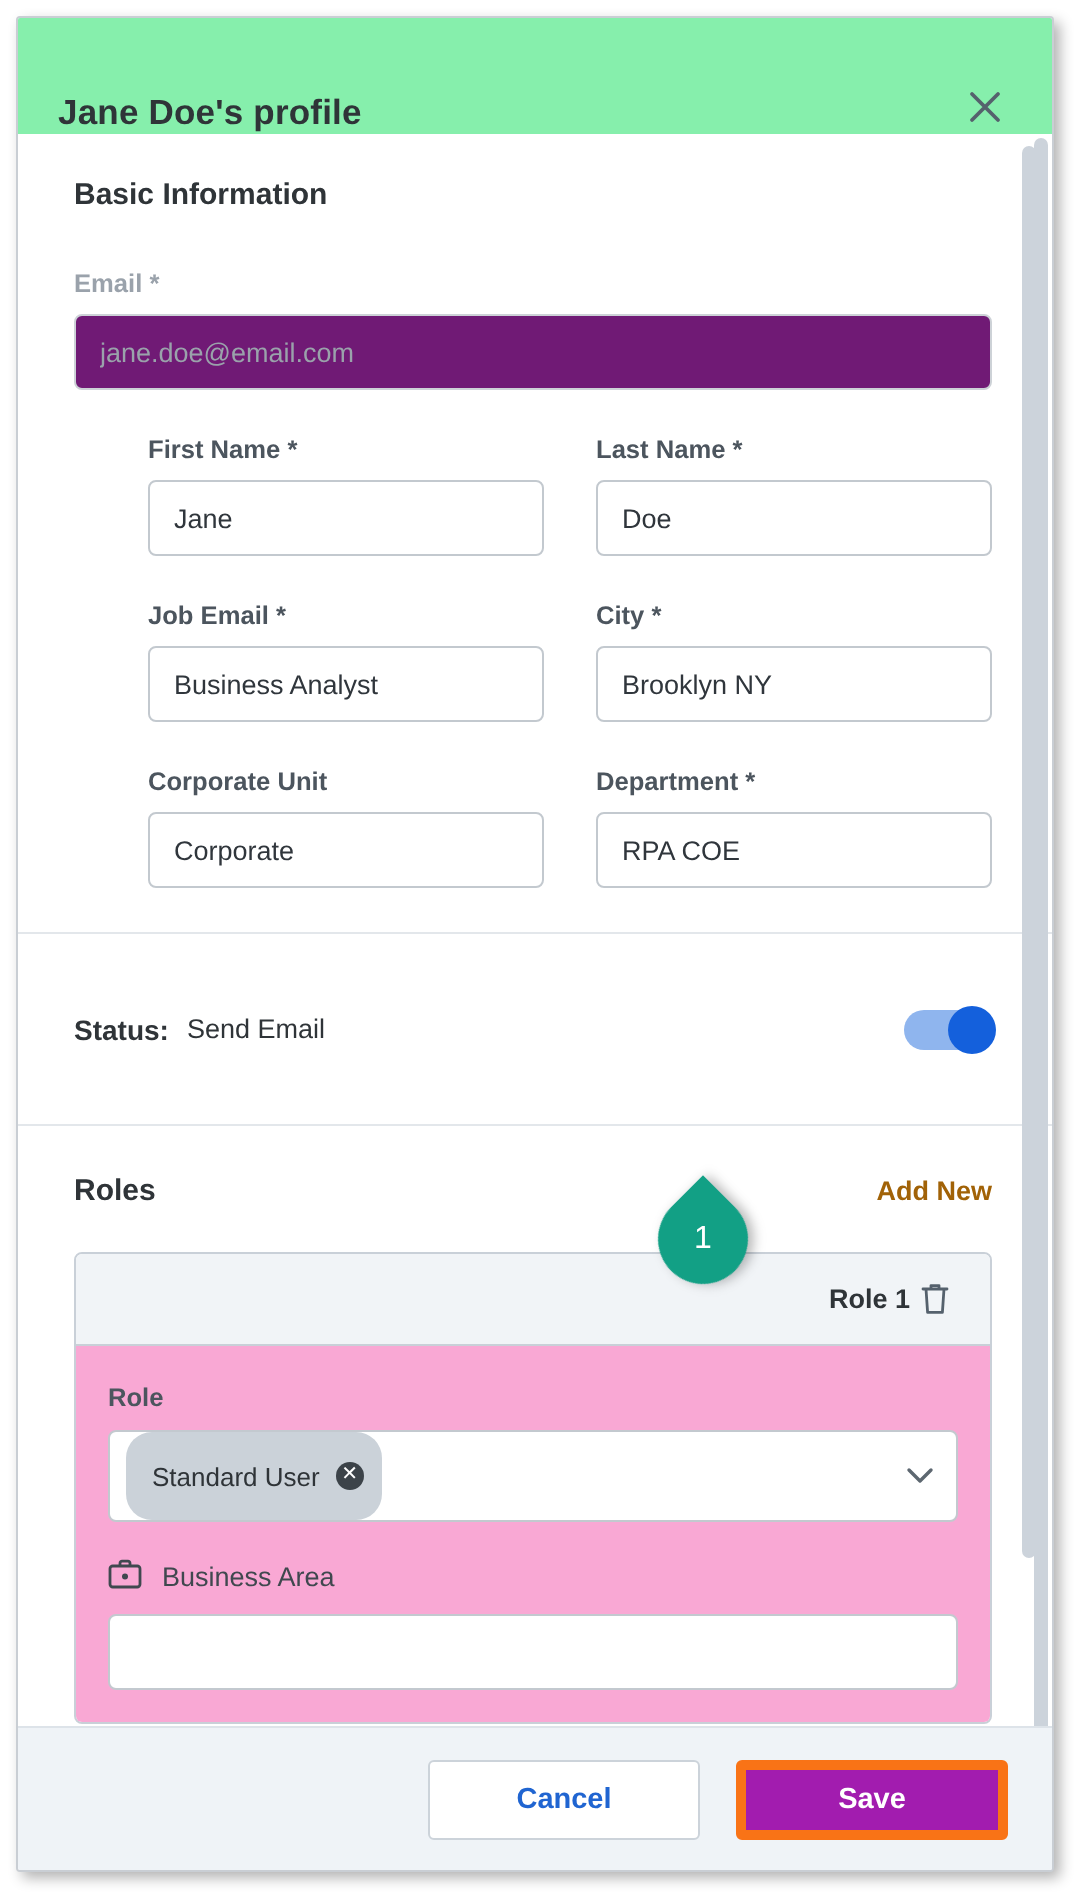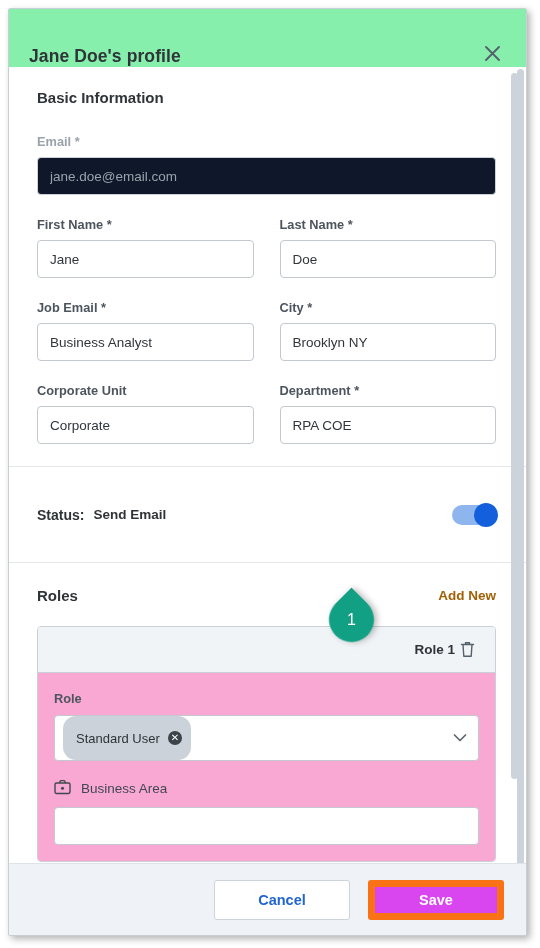--- a/index.html
+++ b/index.html
@@ -126,29 +126,30 @@
     border-radius: 4px;
     background: #ffffff;
     font-family: "Liberation Sans", sans-serif;
     font-size: 13.5px;
     color: #30363c;
     padding: 0 12px;
     outline: none;
   }
   .text-input::placeholder { color: #9aa2ab; }
   .text-input:disabled {
-    background: #0f172a;
+    background: #701a75;
     border-color: #cdd2d7;
     color: #8d959d;
   }
 
   .field-row {
     display: flex;
     gap: 26px;
     margin-bottom: 22px;
+    margin-left: 37px;
   }
   .field-row:last-child { margin-bottom: 0; }
   .field-col { flex: 1 1 0; min-width: 0; }
   .field-single { margin-bottom: 22px; }
 
   
   .section-status {
     position: relative;
     padding: 26px 30px 26px 28px;
     display: flex;
@@ -157,21 +158,21 @@
     min-height: 96px;
   }
   .status-label {
     font-size: 14px;
     font-weight: bold;
     color: #2f3438;
     margin-right: 9px;
   }
   .status-value {
     font-size: 13.5px;
-    font-weight: bold;
+    font-weight: normal;
     color: #2f3438;
   }
   .status-spacer { flex: 1 1 auto; }
 
   .toggle {
     position: relative;
     width: 44px;
     height: 20px;
     border-radius: 10px;
     background: #8fb5ee;
@@ -363,22 +364,22 @@
     font-size: 14.5px;
     font-weight: bold;
     cursor: pointer;
   }
   .btn-cancel {
     background: #ffffff;
     border: 1px solid #ccd3da;
     color: #2065d1;
   }
   .btn-save {
-    background: #d946ef;
-    border: 7px solid #f97316;
+    background: #a21caf;
+    border: 5px solid #f97316;
     color: #ffffff;
   }
 </style>
 </head>
 <body>
 
 <div id="viewport">
 
   <div id="dialog">
 

